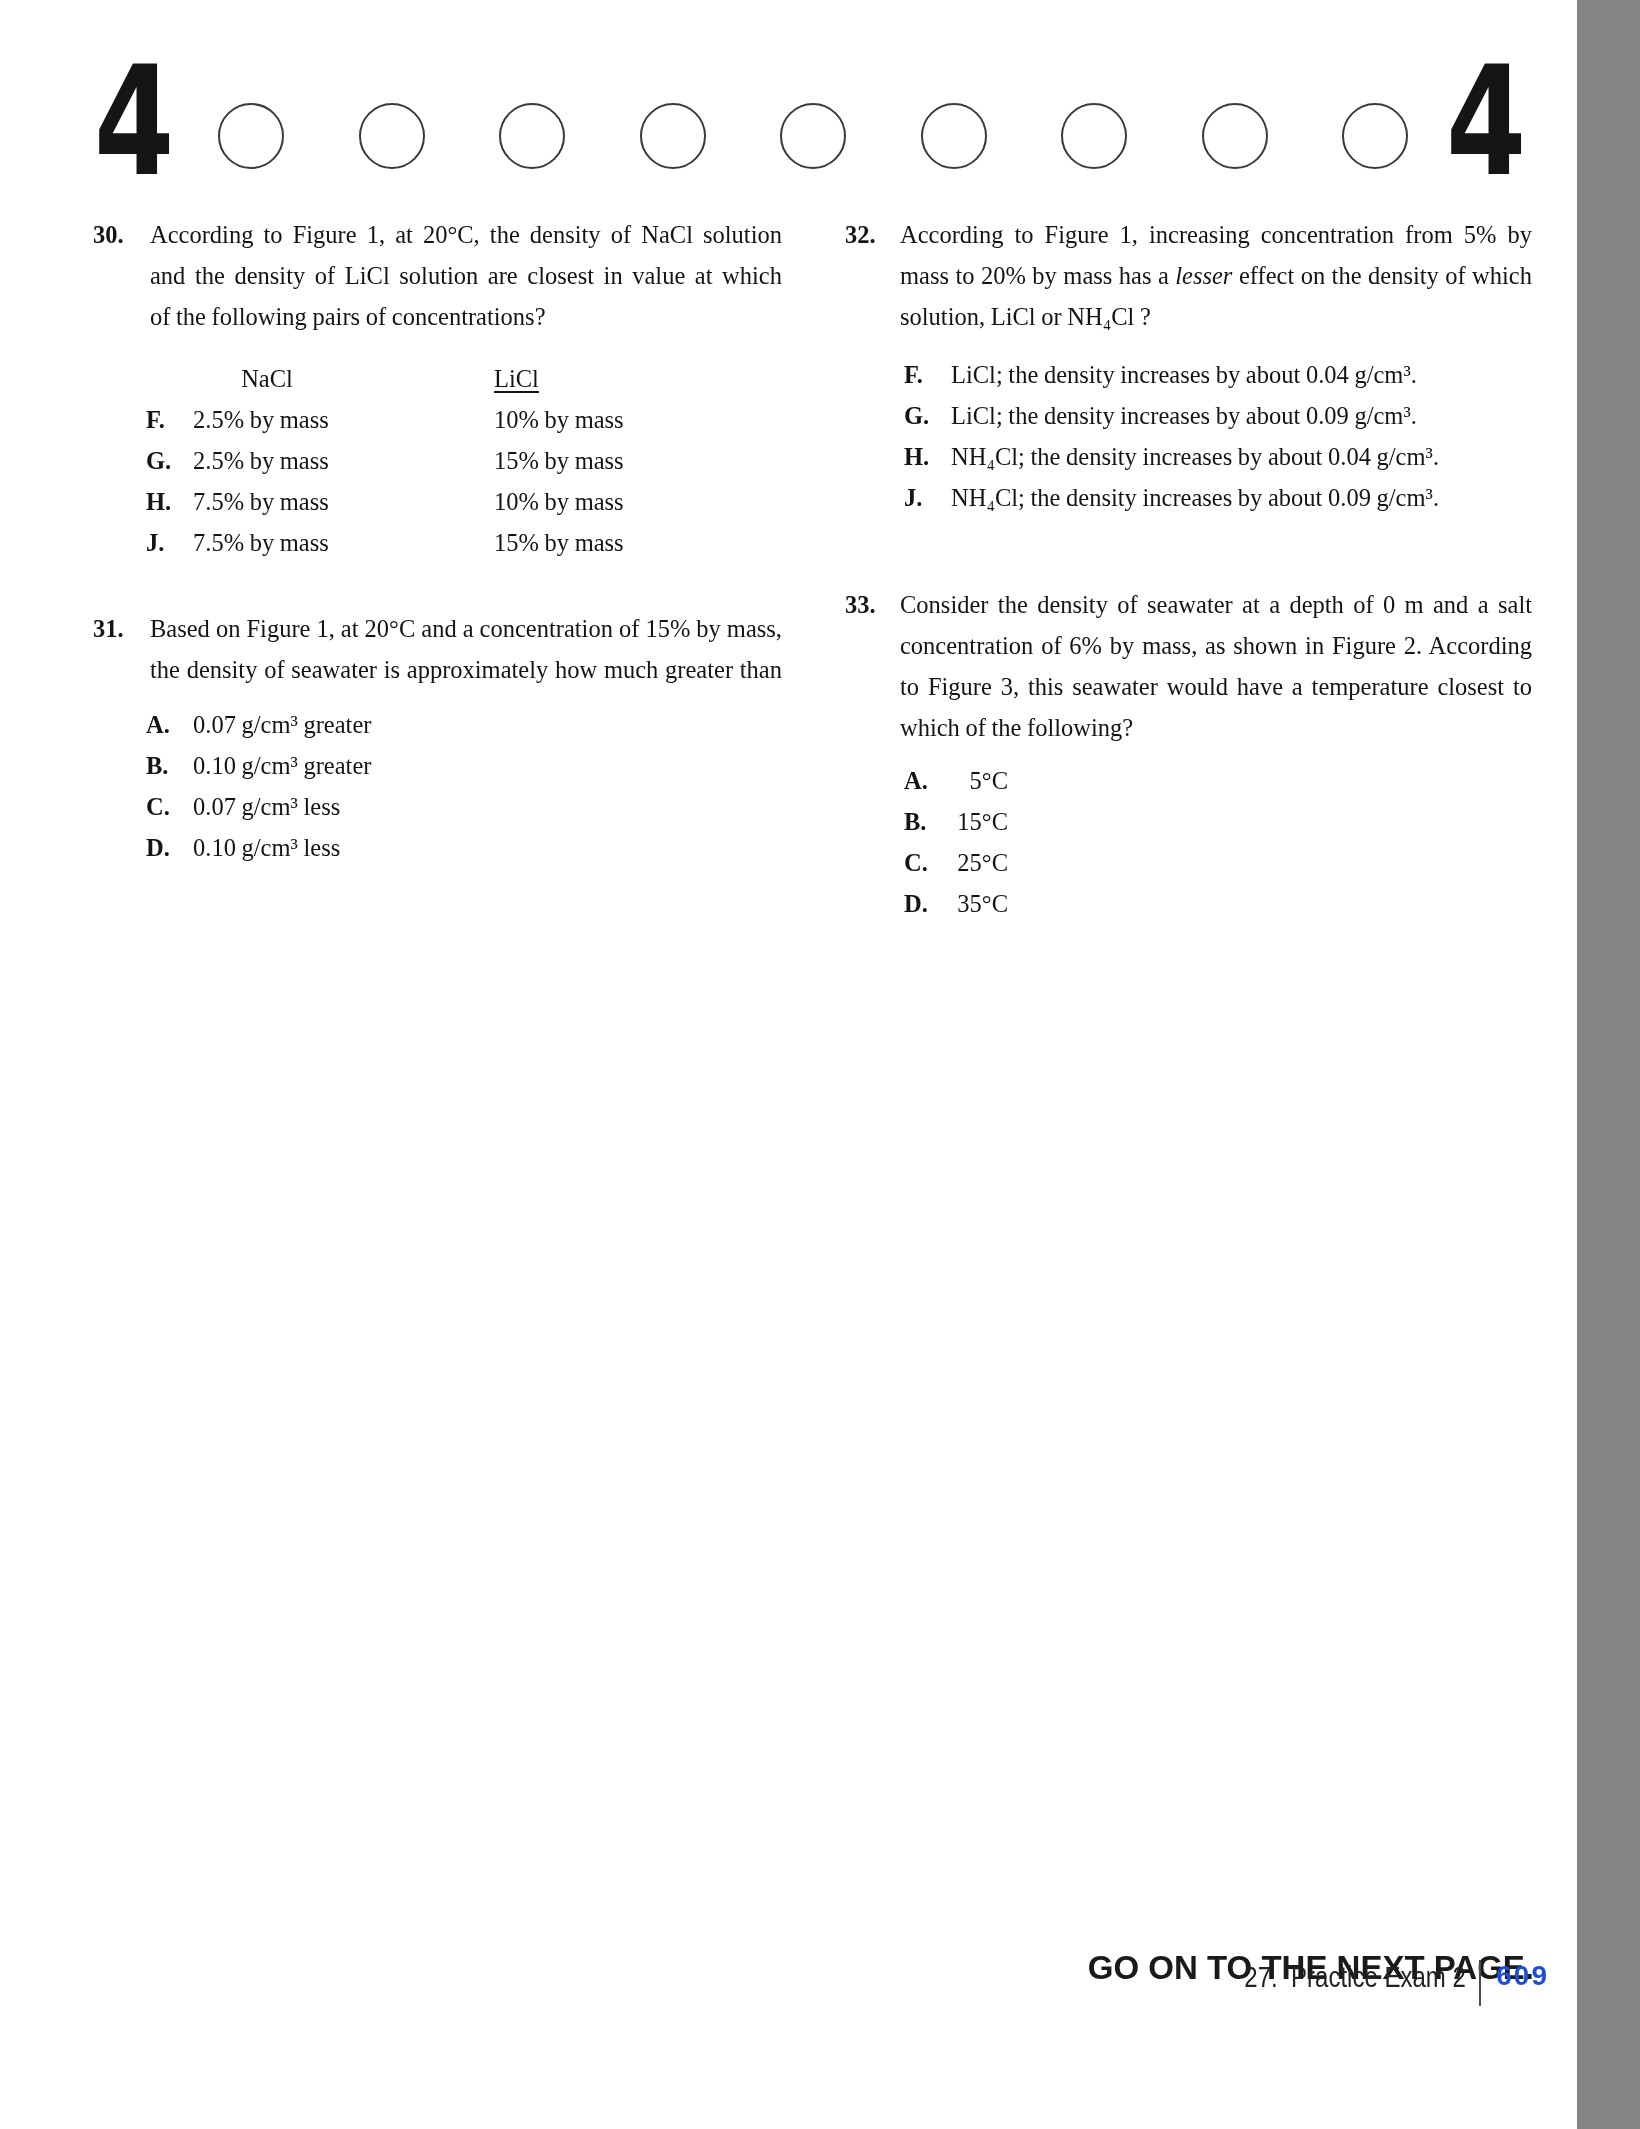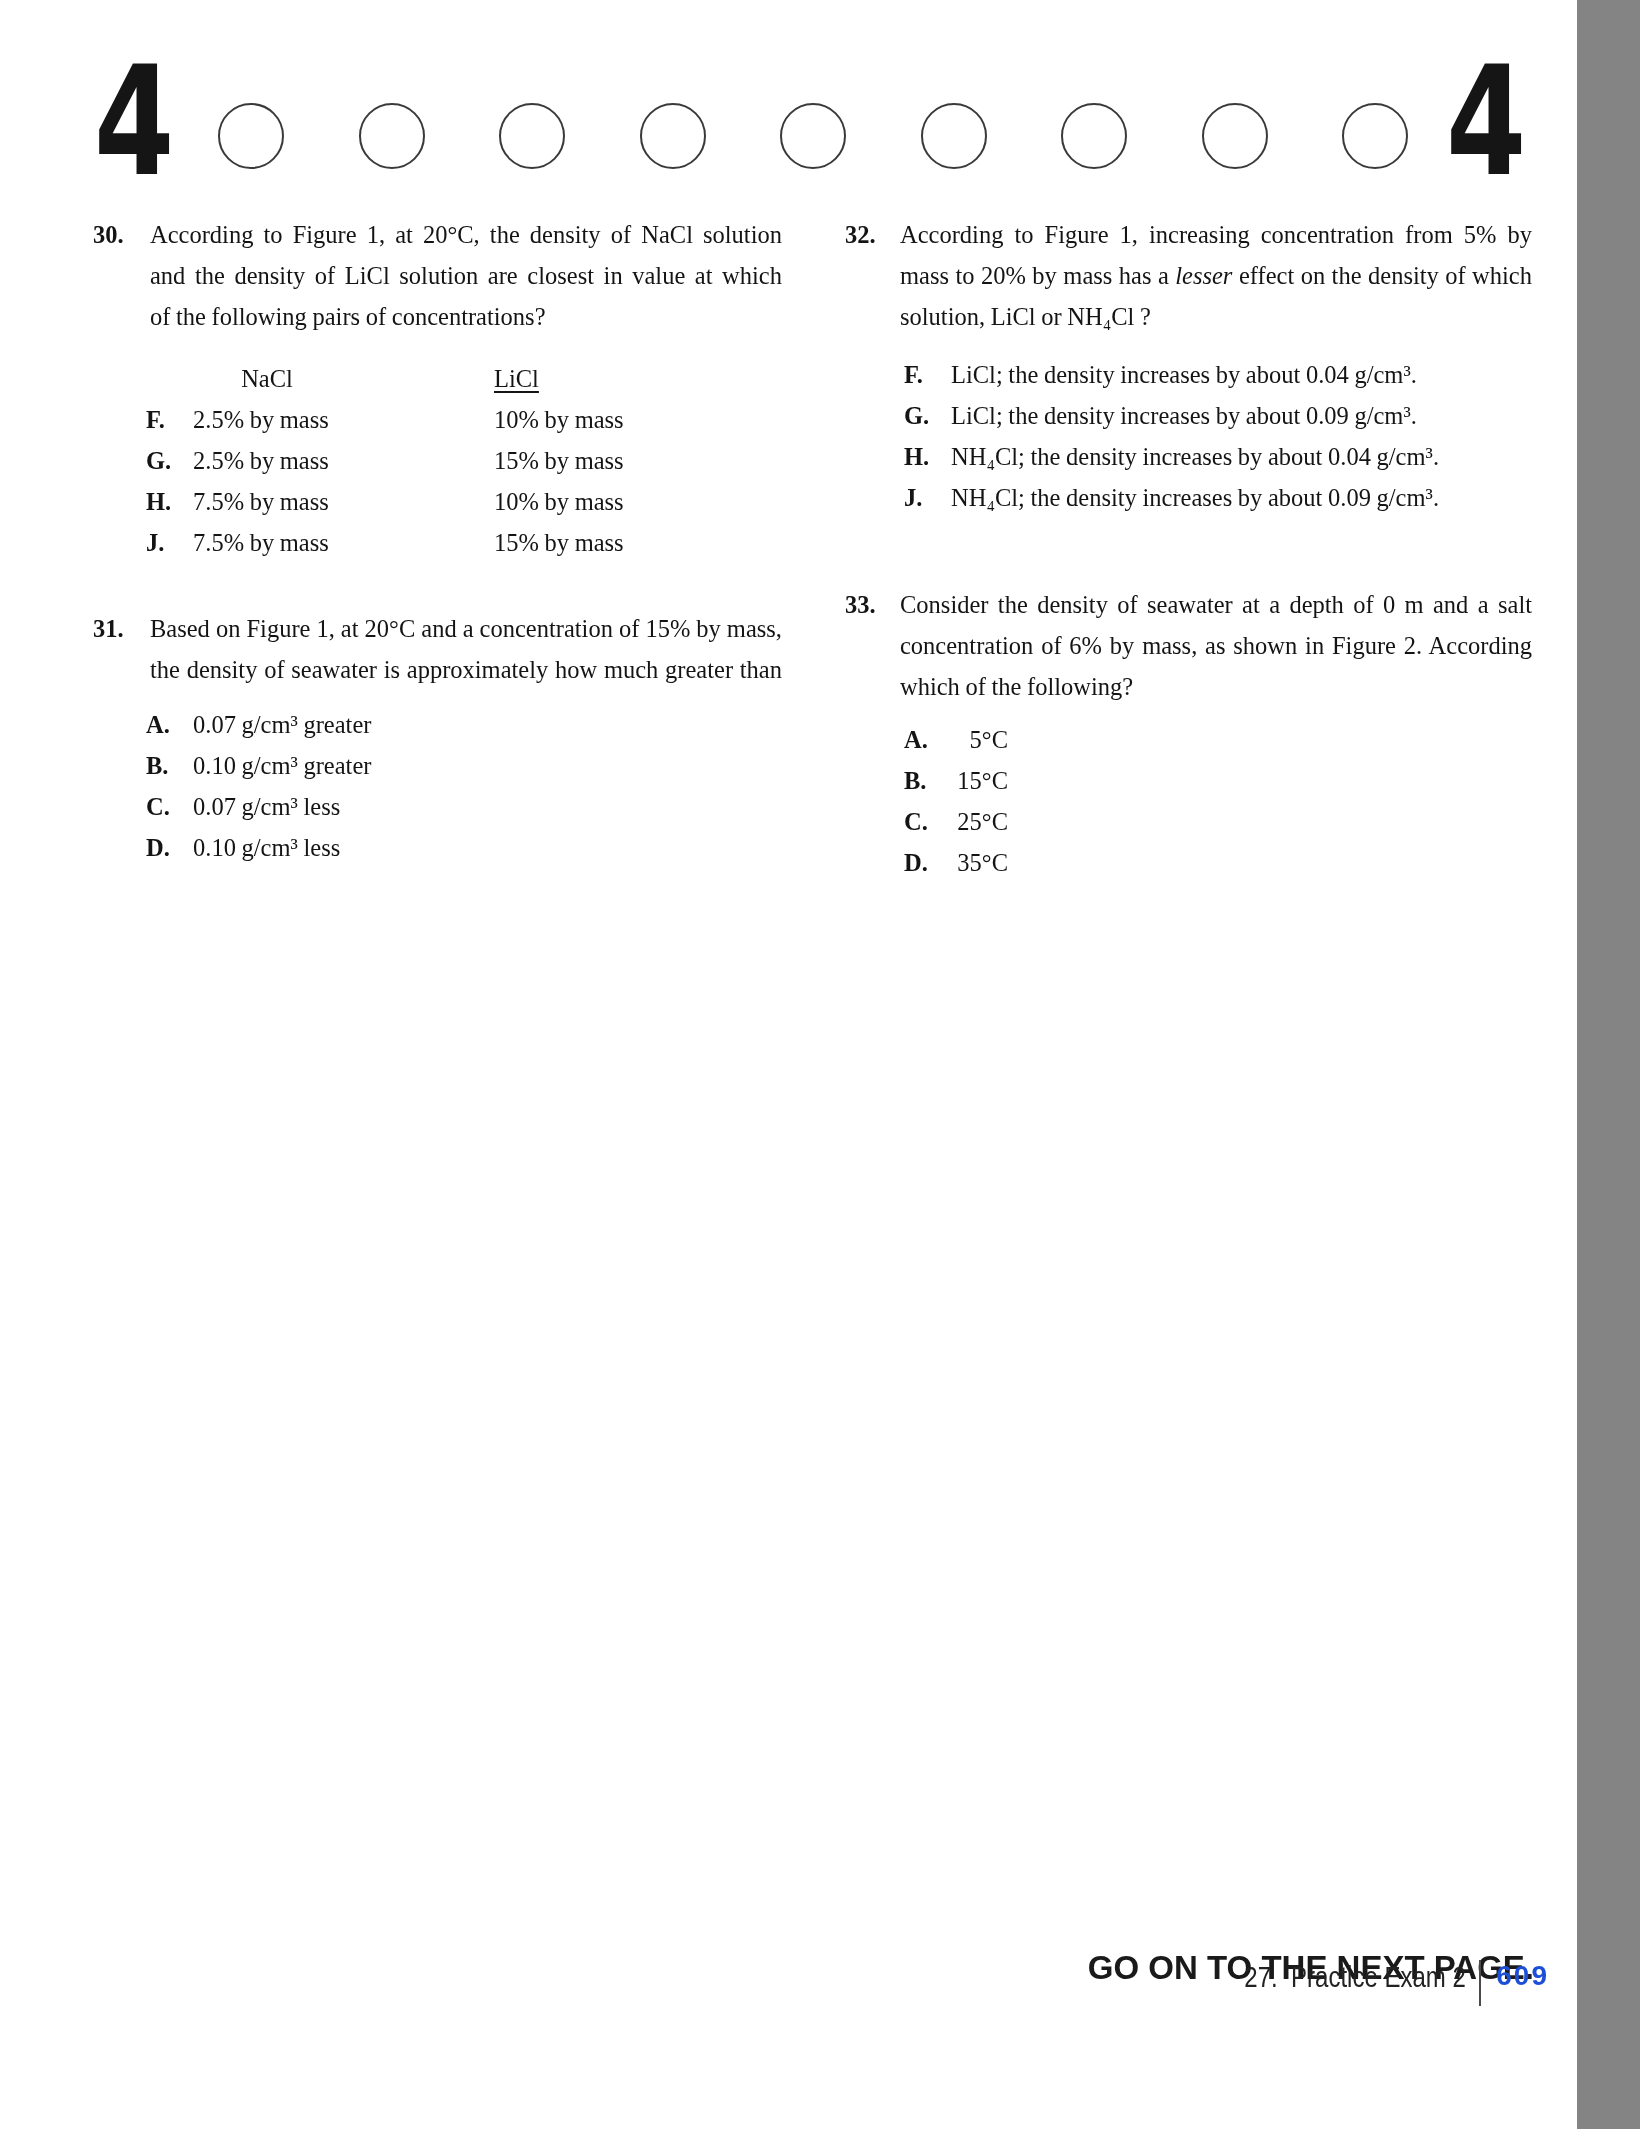--- a/index.html
+++ b/index.html
@@ -177,20 +177,21 @@
         <div class="optval">NH₄Cl; the density increases by about 0.09 g/cm³.</div>
       </div>
     </div>
   </div>
 
   <div class="q" id="q33">
     <div class="qnum">33.</div>
     <div class="qbody">
       <div class="jline">Consider the density of seawater at a depth of 0 m and a salt</div>
       <div class="jline">concentration of 6% by mass, as shown in Figure 2. According</div>
+      <div class="jline">to Figure 3, this seawater would have a temperature closest to</div>
       <div class="lline">which of the following?</div>
     </div>
     <div class="opts">
       <div class="opt">
         <div class="letter">A.</div>
         <div class="optval-num">5°C</div>
       </div>
       <div class="opt">
         <div class="letter">B.</div>
         <div class="optval-num">15°C</div>

